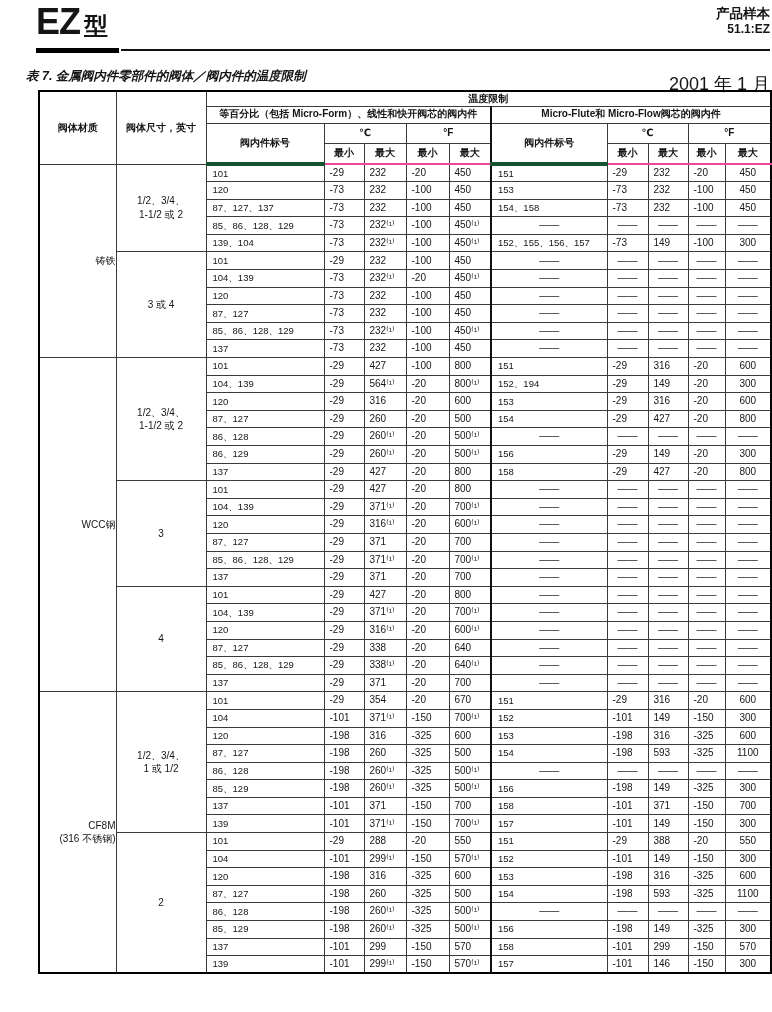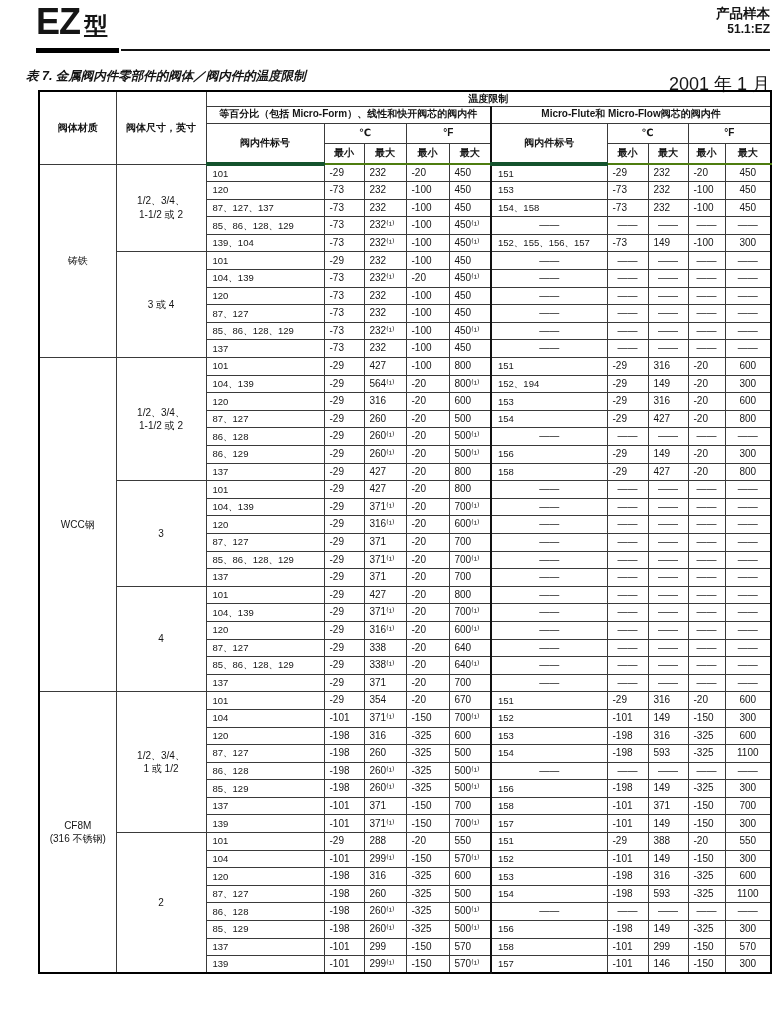--- a/index.html
+++ b/index.html
@@ -35,25 +35,25 @@
     font-size:10px; line-height:1.05;
     padding:0; overflow:hidden;
     vertical-align:middle;
   }
   thead th { font-weight:bold; text-align:center; font-size:10.5px; }
   thead tr.hr1 { height:15px; }
   thead tr.hr2 { height:17px;margin-left:36px; }
   thead tr.hr3 { height:20px; }
   thead tr.hr4 { height:21px; }
   thead tr.hr2 th { font-size:10px; }
-  thead tr.hr4 th { border-bottom:2px solid #4d7c0f; }
+  thead tr.hr4 th { border-bottom:2px solid #ec4899; }
   thead th.bb { border-bottom:4px solid #14532d; }
   .divL { border-left:2px solid #111 !important; }
   tbody tr { height:17.6px; }
-  tbody td.mat  { text-align:center; white-space:pre-line; line-height:1.35;margin-left:34px; }
+  tbody td.mat  { text-align:right; white-space:pre-line; line-height:1.35;margin-left:34px; }
   tbody td.size { text-align:center; white-space:pre-line; line-height:1.35; }
   tbody td.trim { text-align:left; padding-left:6px; font-size:9.5px; white-space:nowrap; }
   tbody td.num  { text-align:left; padding-left:5px; white-space:nowrap; }
   tbody td.dash { text-align:center; color:#222; }
   tbody td.last { text-align:center; padding-left:0; }
   
   .page-num { position:absolute; top:1011px; left:36px; font-size:16px; }
 </style>
 </head>
 <body>

